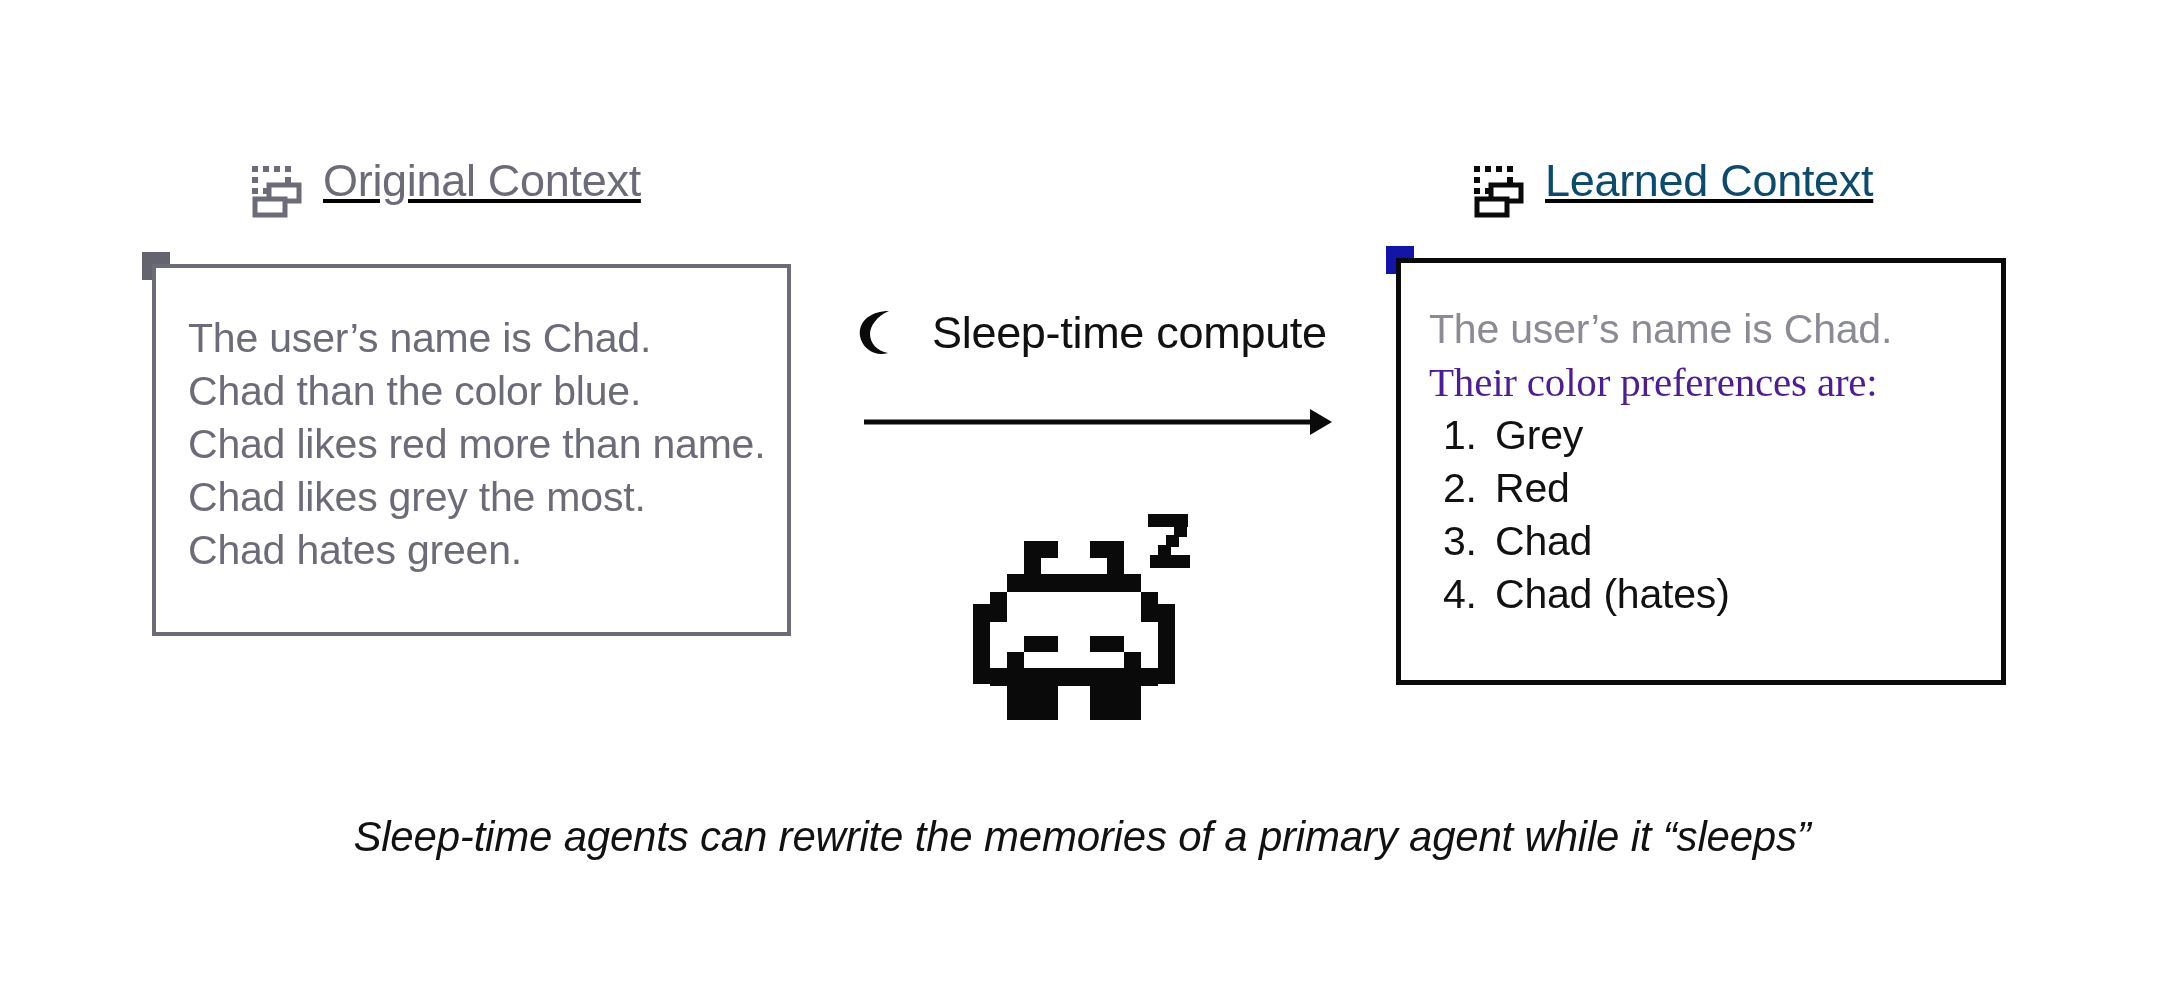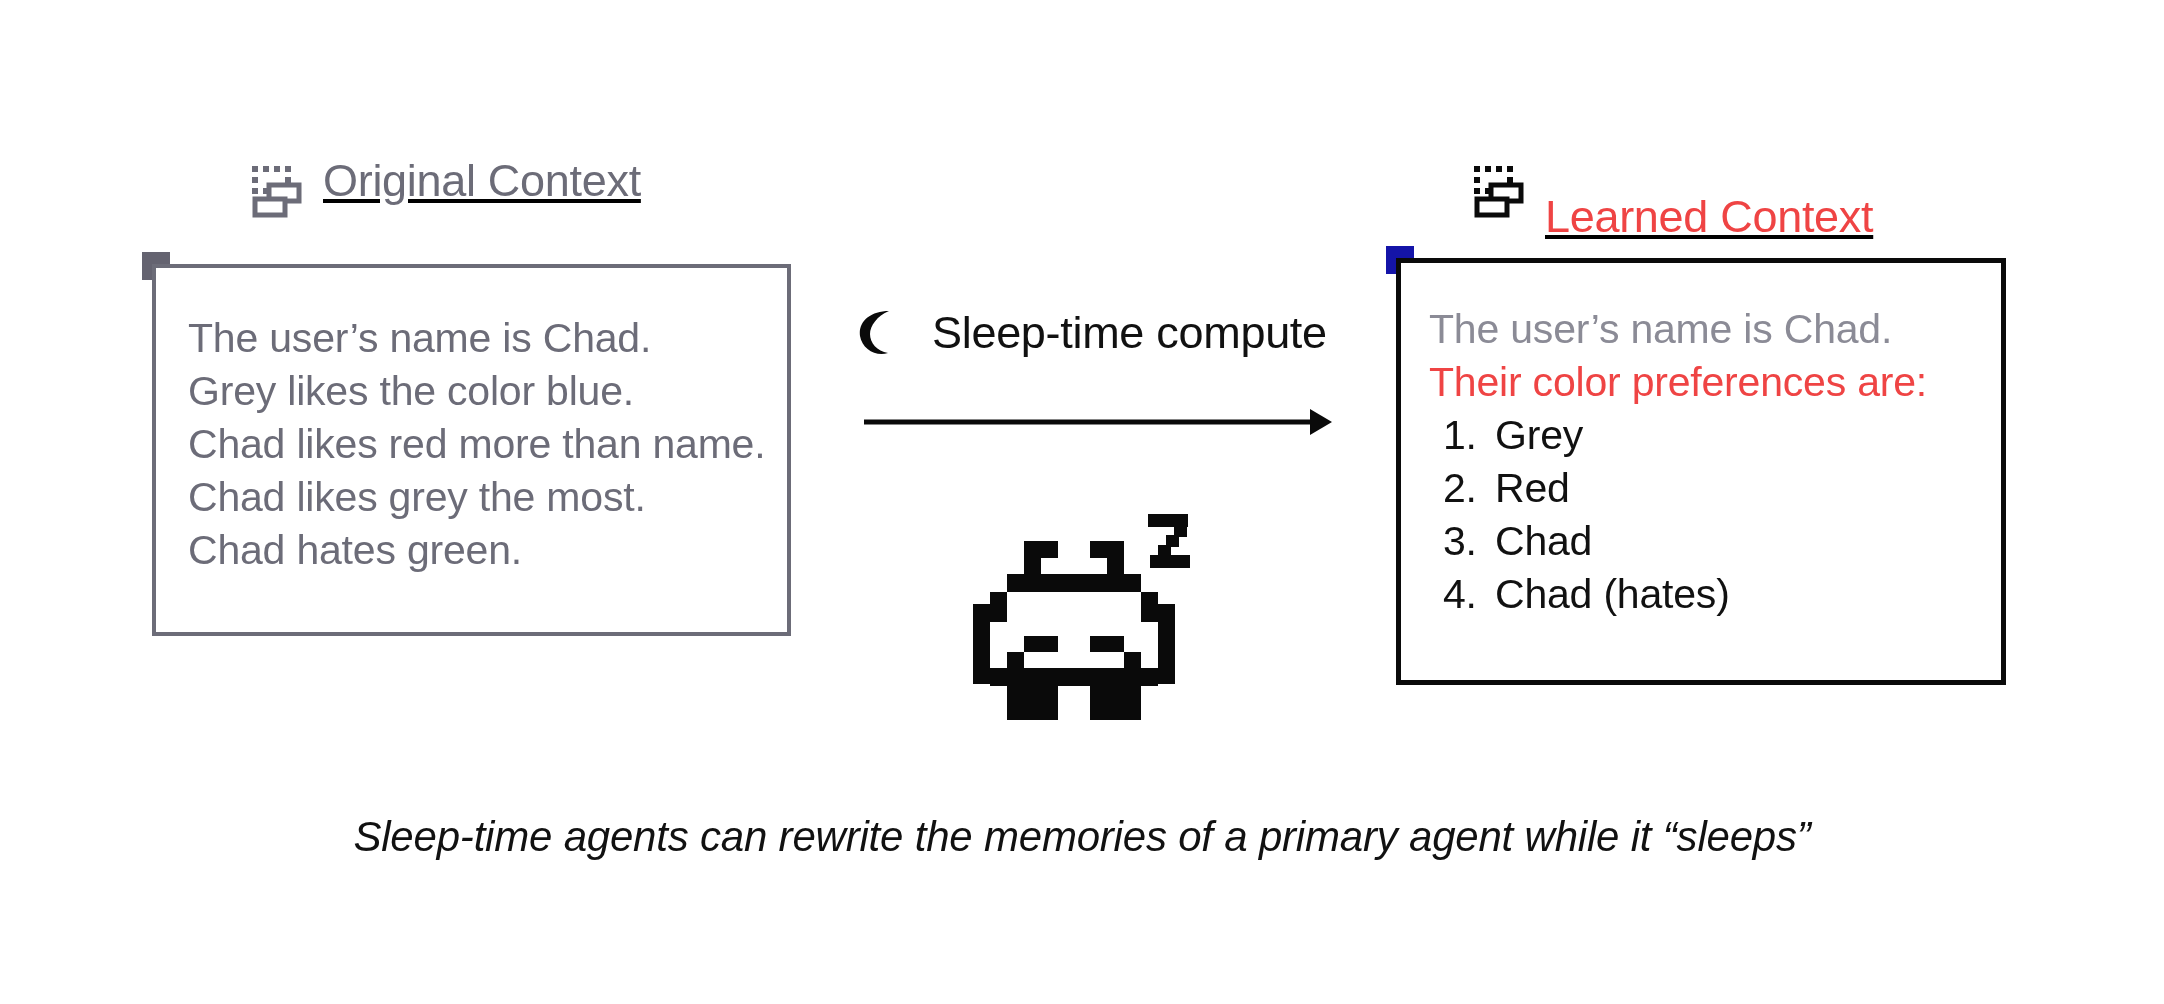--- a/index.html
+++ b/index.html
@@ -31,21 +31,21 @@
     text-decoration: underline;
   }
   .panel-header .header-label {
     font-size: 45px;
     letter-spacing: -0.3px;
     line-height: 1;
   }
   #header-original { left: 243px; top: 158px; }
   #header-original .header-label { color: #6c6c78; }
   #header-learned  { left: 1465px; top: 158px; }
-  #header-learned  .header-label { color: #ef4444; margin-top: 36px; }
+  #header-learned  .header-label { color: #0c4a6e; }
 
   
   .ctx-icon {
     position: relative;
     width: 62px;
     height: 62px;
     flex: 0 0 auto;
   }
   .ctx-icon svg { display: block; width: 62px; height: 62px; }
 
@@ -95,21 +95,21 @@
     right: 10px;
   }
   .ctx-line {
     font-size: 41px;
     line-height: 53px;
     white-space: nowrap;
     letter-spacing: -0.2px;
   }
   .muted { color: #8b8b96; }
   .grey  { color: #6c6c78; }
-  .dark  { color: #ef4444; }
+  .dark  { color: #4c1d95; font-family: Liberation Serif, serif; }
 
   #box-learned .ctx-lines { left: 28px; top: 40px; }
 
   .pref-list {
     list-style: none;
     margin: 0;
     padding: 0;
   }
   .pref-item {
     font-size: 41px;
@@ -198,21 +198,21 @@
         <rect x="12" y="41" width="30" height="16" fill="#ffffff" stroke="#6c6c78" stroke-width="5"></rect>
       </svg>
     </span>
     <span class="header-label">Original Context</span>
   </div>
 
   <div class="corner-marker" id="marker-original"></div>
   <div class="ctx-box" id="box-original">
     <div class="ctx-lines">
       <div class="ctx-line grey">The user’s name is Chad.</div>
-      <div class="ctx-line grey">Grey likes the color blue.</div>
+      <div class="ctx-line grey">Chad than the color blue.</div>
       <div class="ctx-line grey">Chad likes red more than name.</div>
       <div class="ctx-line grey">Chad likes grey the most.</div>
       <div class="ctx-line grey">Chad hates green.</div>
     </div>
   </div>
 
   <div id="sleep-label">
     <span>
       <svg class="moon-icon" viewBox="0 0 44 48" xmlns="http://www.w3.org/2000/svg" aria-hidden="true">
         <path d="M33 3 C21 8 14 18 14 26 C14 35 21 43 32 45 C20 49 6 41 4 28 C2 14 14 3 33 3 Z" fill="#0a0a0a"></path>

